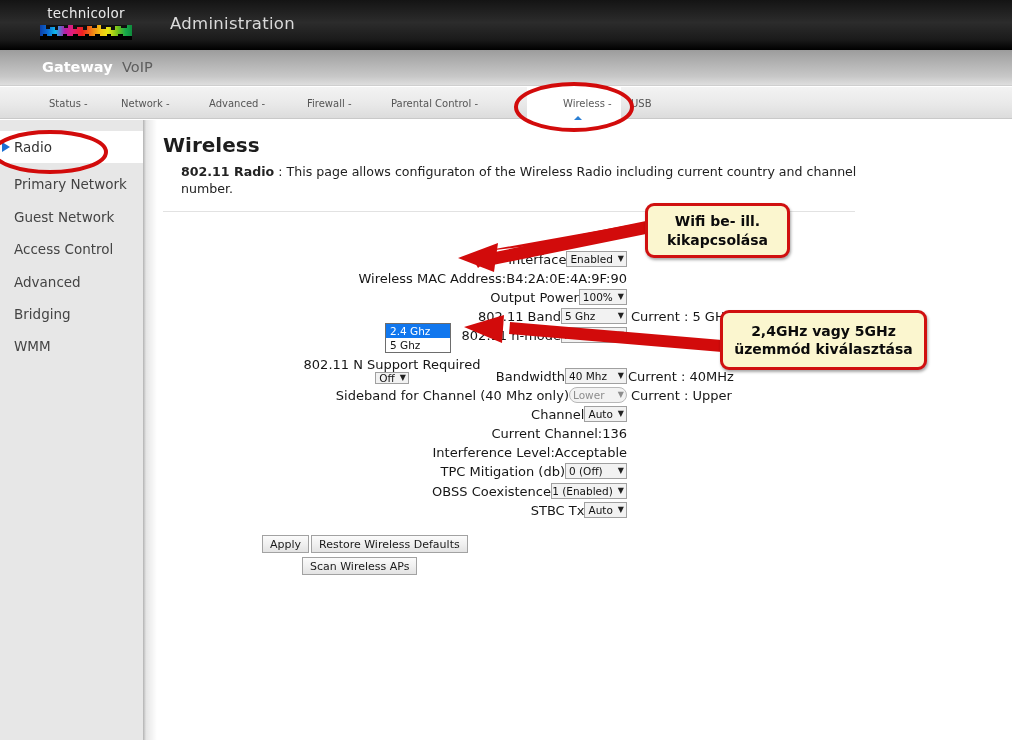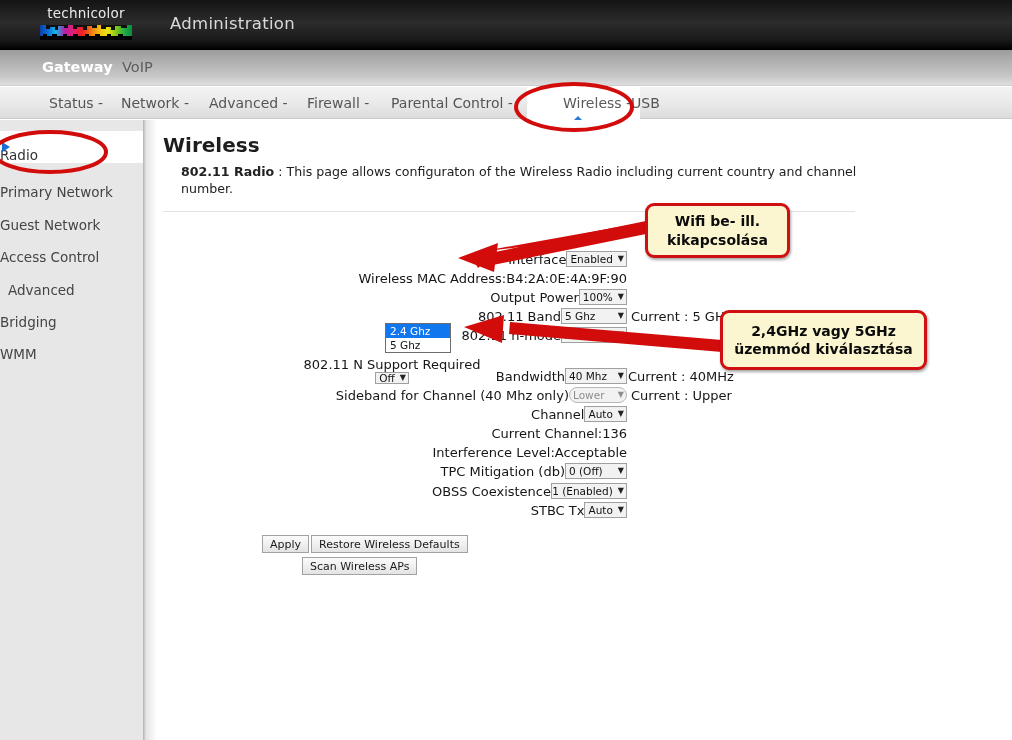--- a/index.html
+++ b/index.html
@@ -63,21 +63,21 @@
   
   .navbar {
     position: absolute; left: 0; top: 87px; width: 1012px; height: 32px;
     background: linear-gradient(to bottom, #f3f3f3 0%, #e9e9e9 55%, #dcdcdc 100%);
     border-bottom: 1px solid #c9c9c9;
   }
   .nav-item {
     position: absolute; top: 0; height: 32px;
     display: flex; align-items: center;
     padding: 0 9px;
-    font-size: 14px; color: #555;
+    font-size: 10px; color: #555;
     font-family: "DejaVu Sans", sans-serif;
     white-space: nowrap;
   }
   .nav-item.active {
     background: #ffffff;
     color: #5a5a5a;
   }
   .nav-caret {
     position: absolute; width: 0; height: 0;
     border-left: 7px solid transparent;
@@ -89,22 +89,23 @@
   .sidebar {
     position: absolute; left: 0; top: 120px; width: 143px; height: 620px;
     background: #e7e7e7;
   }
   .sidebar-shadow {
     position: absolute; left: 143px; top: 120px; width: 14px; height: 620px;
     background: linear-gradient(to right, rgba(0,0,0,.30) 0%, rgba(0,0,0,.10) 22%, rgba(0,0,0,0) 100%);
   }
   .side-item {
     position: absolute; left: 0; width: 143px; height: 32px;
-    display: flex; align-items: flex-end;
+    display: flex; align-items: center;
     font-size: 13.5px; color: #444;
+    padding-left: 14px;
     font-family: "DejaVu Sans", sans-serif;
   }
   .side-item.active { background: #ffffff; color: #333; }
   .side-arrow {
     position: absolute; left: 2px; width: 0; height: 0;
     border-top: 5px solid transparent;
     border-bottom: 5px solid transparent;
     border-left: 8px solid #1a6fd4;
   }
 
@@ -250,21 +251,21 @@
     </div>
     <div class="side-item" style="top:48px;">
         <span>Primary Network</span>
       </div>
     <div class="side-item" style="top:81px;">
         <span>Guest Network</span>
       </div>
     <div class="side-item" style="top:113px;">
         <span>Access Control</span>
       </div>
-    <div class="side-item" style="top:146px;margin-left:8px;">
+    <div class="side-item" style="top:146px;">
         <span>Advanced</span>
       </div>
     <div class="side-item" style="top:178px;">
         <span>Bridging</span>
       </div>
     <div class="side-item" style="top:210px;">
         <span>WMM</span>
       </div>
   </div>
   <div class="sidebar-shadow"></div>

